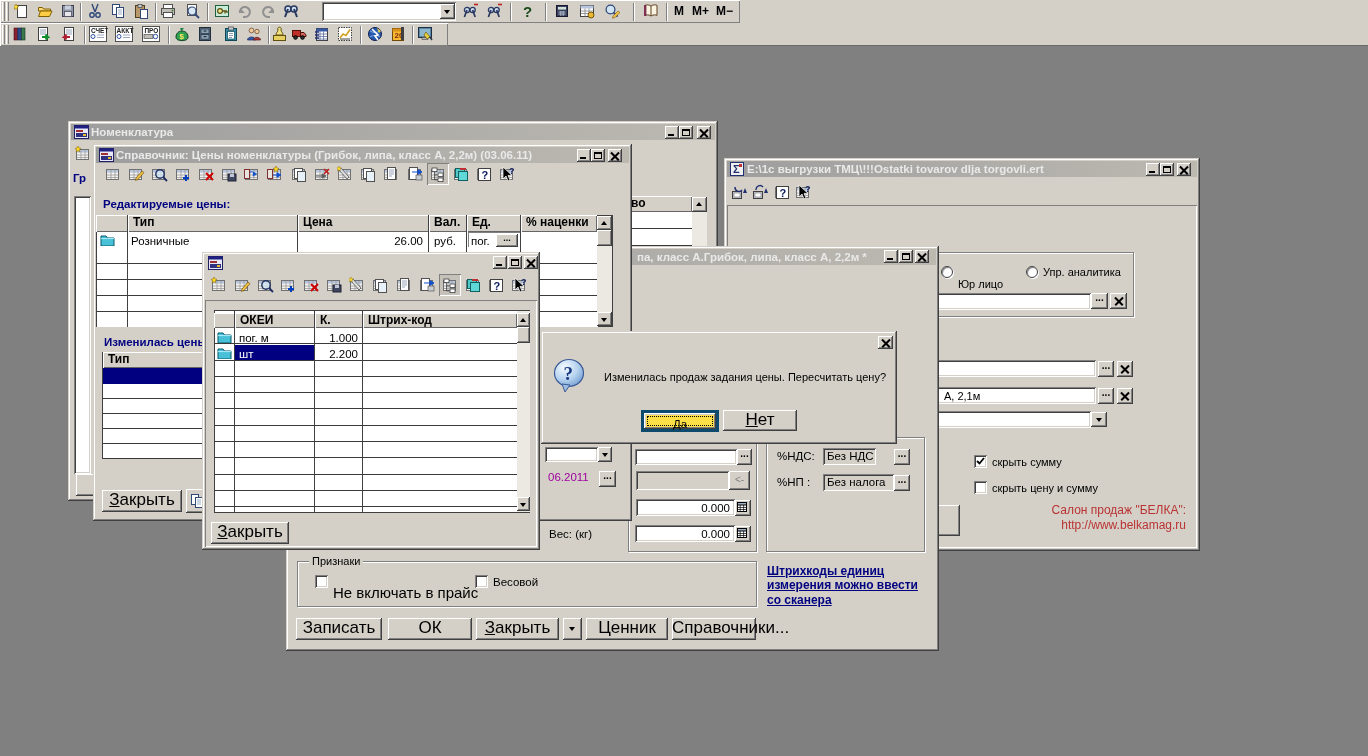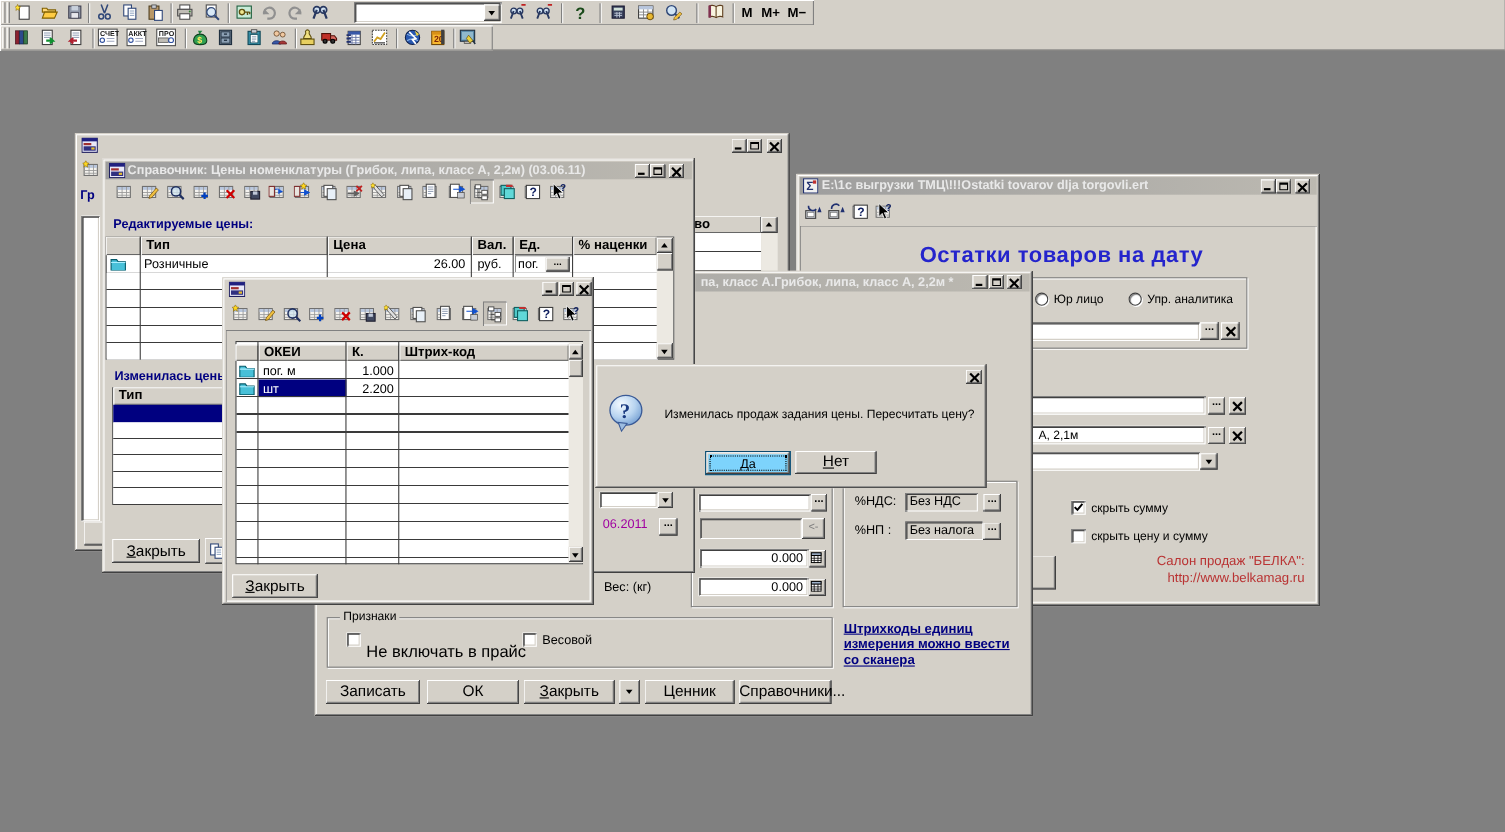--- a/index.html
+++ b/index.html
@@ -2,21 +2,21 @@
 <html><head><meta charset="utf-8"><style>
 *{margin:0;padding:0;box-sizing:border-box}
 html,body{width:1368px;height:756px;overflow:hidden}
 body{background:#808080;font-family:"Liberation Sans",sans-serif;font-size:11px;color:#000;position:relative}
 .a{position:absolute}
 .win{position:absolute;background:#d4d0c8;box-shadow:inset -1px -1px 0 #404040,inset 1px 1px 0 #d4d0c8,inset -2px -2px 0 #808080,inset 2px 2px 0 #fff}
 .tb{position:absolute;left:3px;right:3px;top:3px;height:16px;font-weight:bold;font-size:11.5px;line-height:16px;white-space:nowrap;overflow:hidden}
 .tbi{background:linear-gradient(90deg,#9e9e9e,#bcb9b1);color:#e9e9e9}
 .tba{background:linear-gradient(90deg,#0a246a,#a6caf0);color:#fff}
 .cb3{position:absolute;background:#d4d0c8;box-shadow:inset -1px -1px 0 #404040,inset 1px 1px 0 #fff,inset -2px -2px 0 #808080,inset 2px 2px 0 #d4d0c8}
-.btn{position:absolute;background:#d4d0c8;box-shadow:inset -1px -1px 0 #404040,inset 1px 1px 0 #fff,inset -2px -2px 0 #808080,inset 2px 2px 0 #d4d0c8;text-align:center;font-size:14px}
+.btn{position:absolute;background:#d4d0c8;box-shadow:inset -1px -1px 0 #404040,inset 1px 1px 0 #fff,inset -2px -2px 0 #808080,inset 2px 2px 0 #d4d0c8;text-align:center;font-size:17px}
 .sunk{position:absolute;background:#fff;box-shadow:inset 1px 1px 0 #808080,inset -1px -1px 0 #fff,inset 2px 2px 0 #404040,inset -2px -2px 0 #d4d0c8}
 .sunkf{position:absolute;background:#d4d0c8;box-shadow:inset 1px 1px 0 #808080,inset -1px -1px 0 #fff,inset 2px 2px 0 #404040,inset -2px -2px 0 #d4d0c8}
 .panel{position:absolute;background:#d4d0c8;box-shadow:inset 1px 1px 0 #808080,inset -1px -1px 0 #fff}
 .gb{position:absolute;border:1px solid #808080;box-shadow:1px 1px 0 #fff,inset 1px 1px 0 #fff}
 .hdr{position:absolute;background:#d4d0c8;box-shadow:inset 1px 1px 0 #fff,inset -1px -1px 0 #666;font-weight:bold;font-size:12px;line-height:15px;padding-left:5px;white-space:nowrap;overflow:hidden}
 .vline{position:absolute;width:1px;background:#404040}
 .t{position:absolute;white-space:nowrap}
 .navy{color:#000080;font-weight:bold}
 .sb{position:absolute;background:#ece9e2}
 .sbtn{position:absolute;background:#d4d0c8;box-shadow:inset -1px -1px 0 #404040,inset 1px 1px 0 #fff,inset -2px -2px 0 #808080,inset 2px 2px 0 #d4d0c8}
@@ -242,20 +242,23 @@
   </svg>
 <div class="a" style="left:412px;top:26px;width:2px;height:18px;border-left:1px solid #808080;border-right:1px solid #fff"></div>
 <svg class="a" style="left:417px;top:26px" width="16" height="16">
     <rect x="1.5" y="1.5" width="13" height="10" fill="#5888a8" stroke="#203040"></rect>
     <rect x="3" y="3" width="10" height="7" fill="#90b8cc"></rect>
     <rect x="5" y="11.5" width="6" height="2" fill="#c0bdb6" stroke="#404040" stroke-width="0.6"></rect>
     <path d="M9 6 l4 5 -3 2 -3 -4z" fill="#e8d040" stroke="#604800" stroke-width="0.6"></path>
     <path d="M13 11 l2 3" stroke="#203040" stroke-width="1.4"></path>
   </svg>
 <div class="win" style="left:68px;top:121px;width:650px;height:380px">
+<div class="tb tbi">
+      <span style="position:absolute;left:20px">Номенклатура</span>
+    </div>
 <svg class="a" style="left:6px;top:4px" width="15" height="14">
       <rect x="0.5" y="0.5" width="14" height="13" fill="#e8e8f8" stroke="#202060"></rect>
       <rect x="0.5" y="0.5" width="14" height="3" fill="#202080"></rect>
       <rect x="2" y="5" width="7" height="2" fill="#a03030"></rect>
       <rect x="2" y="8" width="11" height="4" fill="#303080"></rect>
       <rect x="9" y="9" width="3" height="2" fill="#e8c030"></rect>
     </svg>
 <div class="cb3" style="left:597px;top:5px;width:14px;height:13px">
       <i class="gmin"></i>
     </div>
@@ -326,24 +329,23 @@
 <div class="a" style="left:71px;top:26px;width:17px;height:17px;">
       <svg class="a" style="left:0;top:0" width="17" height="17">
         <rect x="1.5" y="3.5" width="12" height="10" fill="#f4f2ee" stroke="#707070"></rect>
         <rect x="2" y="4" width="11" height="2.6" fill="#b8c6dd"></rect>
         <path d="M2 9 h11 M2 11.5 h11 M6 4 v9 M10 4 v9" stroke="#9a9a9a" stroke-width="0.8"></path>
         <path d="M4 1 l0 12 3 -3 2 5 2 -1 -2 -4.6 4 0z" fill="#000" stroke="#fff" stroke-width="0.7"></path>
         <text x="10" y="8" font-size="9" font-weight="bold" fill="#102060">?</text>
       </svg>
     </div>
 <div class="panel" style="left:3px;top:47px;width:470px;height:343px;"></div>
-<div class="t" style="left:56px;top:63px;width:370px;text-align:center;font-weight:bold;font-size:20px;color:#2424cc;letter-spacing:0.5px">Остатки товаров на дату</div>
 <div class="gb" style="left:130px;top:94px;width:280px;height:65px;"></div>
 <div class="rad" style="left:217px;top:108px"></div>
-<div class="t" style="left:234px;top:108px;">Юр лицо</div>
+<div class="t" style="left:234px;top:120px;">Юр лицо</div>
 <div class="rad" style="left:302px;top:108px"></div>
 <div class="t" style="left:319px;top:108px;">Упр. аналитика</div>
 <div class="sunk" style="left:136px;top:135px;width:231px;height:17px;"></div>
 <div class="btn" style="left:367px;top:135px;width:17px;height:16px;font-weight:bold;line-height:10px;font-size:10px">...</div>
 <div class="btn" style="left:386px;top:135px;width:17px;height:16px">
       <i class="gx"></i>
     </div>
 <div class="sunk" style="left:126px;top:202px;width:246px;height:17px;"></div>
 <div class="btn" style="left:374px;top:203px;width:16px;height:16px;font-weight:bold;line-height:10px;font-size:10px">...</div>
 <div class="btn" style="left:393px;top:203px;width:16px;height:16px">
@@ -404,21 +406,21 @@
     </div>
 <div class="btn" style="left:449px;top:280px;width:16px;height:16px">
       <svg width="10" height="10" style="position:absolute;left:2px;top:2px">
         <rect x="0.5" y="0.5" width="9" height="9" fill="#fff" stroke="#000"></rect>
         <rect x="0.5" y="0.5" width="9" height="2.5" fill="#9db0c8" stroke="#000"></rect>
         <path d="M0 5.5 h10 M0 7.5 h10 M3.2 3 v7 M6.6 3 v7" stroke="#000" stroke-width="0.7"></path>
       </svg>
     </div>
 <div class="gb" style="left:480px;top:191px;width:159px;height:115px;"></div>
 <div class="t" style="left:491px;top:204px;font-size:11.5px">%НДС:</div>
-<div class="sunkf" style="left:537px;top:202px;width:66px;height:17px;">
+<div class="sunkf" style="left:537px;top:202px;width:53px;height:17px;">
       <span style="position:absolute;left:4px;top:2px;font-size:11.5px">Без НДС</span>
     </div>
 <div class="btn" style="left:608px;top:203px;width:16px;height:16px;font-weight:bold;line-height:10px;font-size:10px">...</div>
 <div class="t" style="left:491px;top:230px;font-size:11.5px">%НП :</div>
 <div class="sunkf" style="left:537px;top:228px;width:71px;height:17px;">
       <span style="position:absolute;left:4px;top:2px;font-size:11.5px">Без налога</span>
     </div>
 <div class="btn" style="left:608px;top:229px;width:16px;height:16px;font-weight:bold;line-height:10px;font-size:10px">...</div>
 <div class="gb" style="left:11px;top:315px;width:460px;height:46px;"></div>
 <div class="t" style="left:23px;top:309px;background:#d4d0c8;padding:0 3px">Признаки</div>
@@ -860,17 +862,17 @@
 <stop offset="0%" stop-color="#f4faff"></stop>
           <stop offset="55%" stop-color="#b8d4f0"></stop>
           <stop offset="100%" stop-color="#6f9bd0"></stop>
 </radialGradient>
       </defs>
 <ellipse cx="17" cy="15" rx="14.5" ry="13.5" fill="url(#qg)" stroke="#3a5a96" stroke-width="1.2"></ellipse>
 <path d="M10 26 l3 8 5 -7z" fill="#9cbce0" stroke="#3a5a96" stroke-width="1"></path>
 <text x="11.5" y="22" font-size="19" font-weight="bold" fill="#1a3a80" font-family="Liberation Serif">?</text>
 </svg>
 <div class="t" style="left:63px;top:40px;font-size:11px">Изменилась продаж задания цены. Пересчитать цену?</div>
-<div class="a" style="left:100px;top:79px;width:78px;height:22px;background:#7dd3fc;border:1px solid #0c4a6e;
+<div class="a" style="left:100px;top:79px;width:78px;height:22px;background:#fde047;border:3px solid #0c4a6e;
 box-shadow:inset -1px -1px 0 #404040,inset 1px 1px 0 #fff,inset -2px -2px 0 #808080,inset 2px 2px 0 #d4d0c8">
 <div class="a" style="left:3px;top:3px;right:3px;bottom:3px;border:1px dotted #000;text-align:center;line-height:14px;font-size:11.5px"><u>Д</u>а</div>
     </div>
 <div class="btn" style="left:182px;top:79px;width:74px;height:21px;line-height:19px"><u>Н</u>ет</div>
 </div>
 </body></html>

